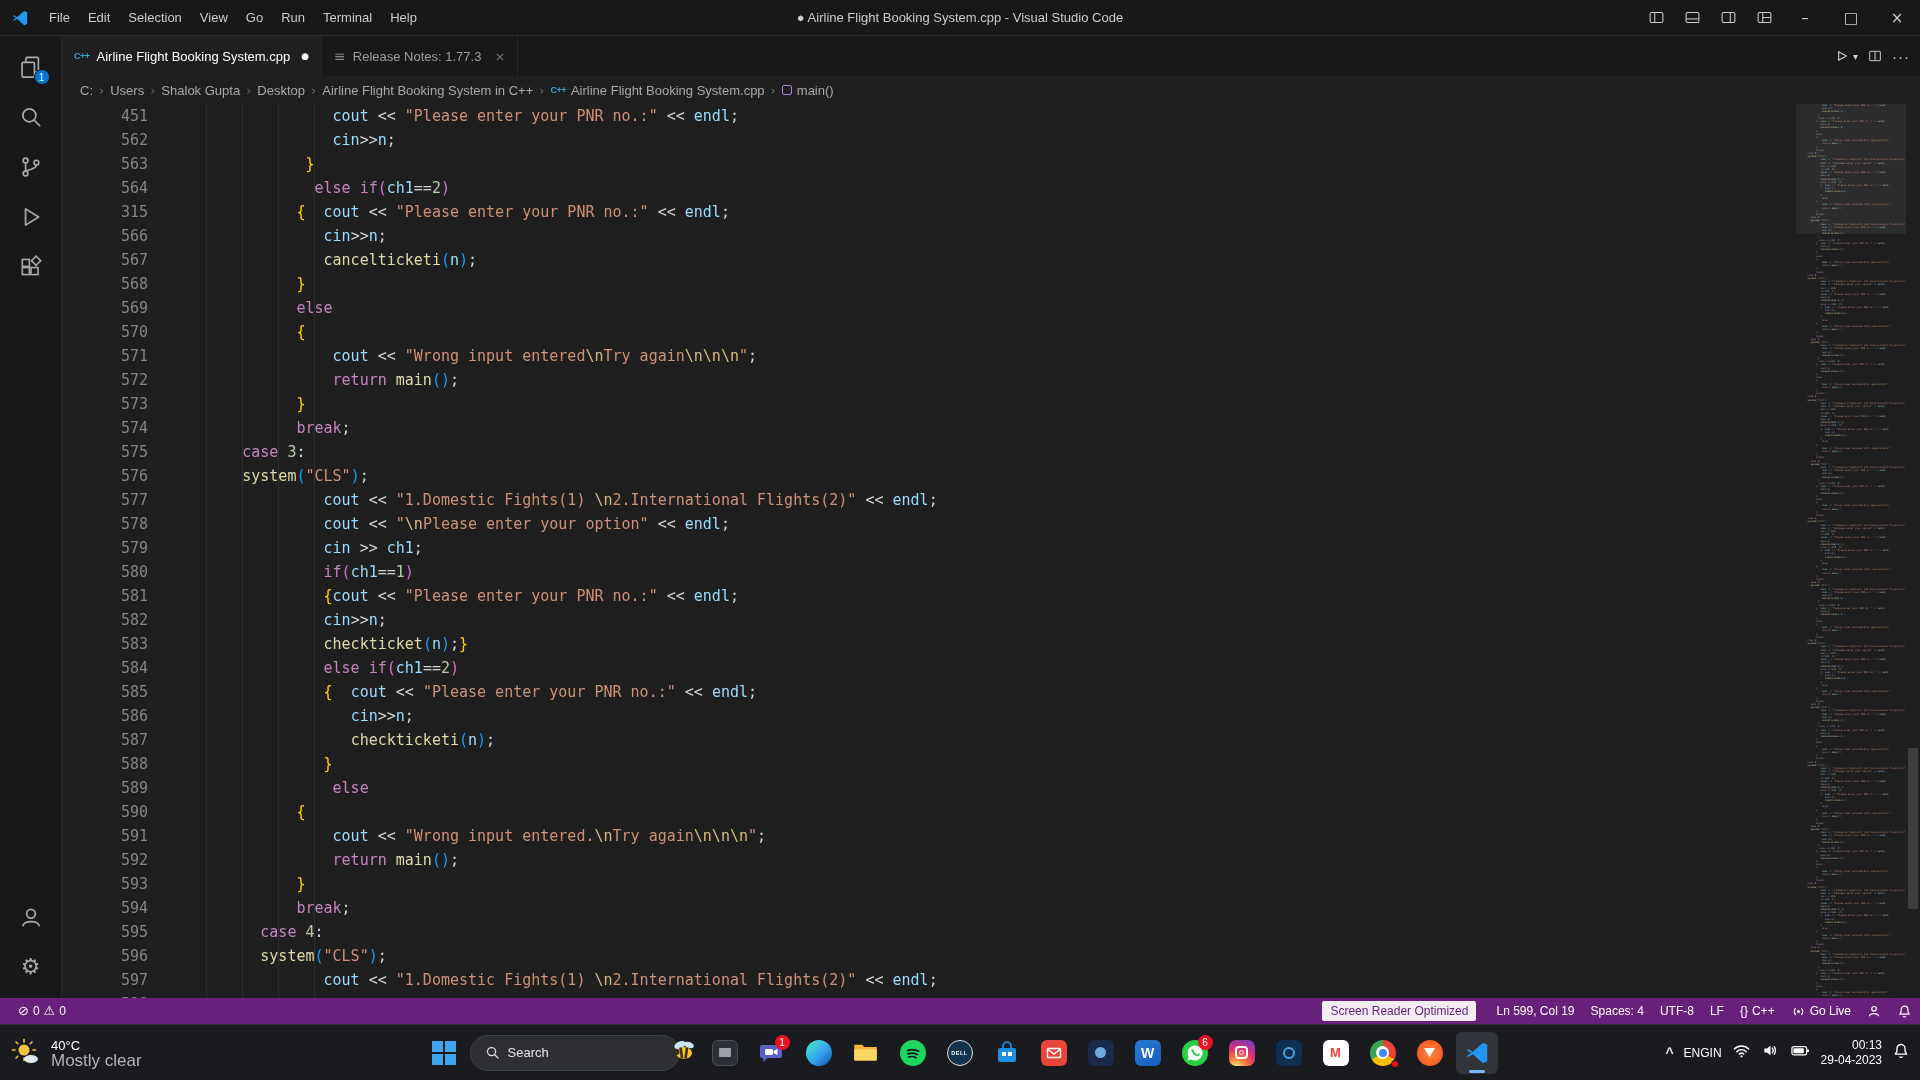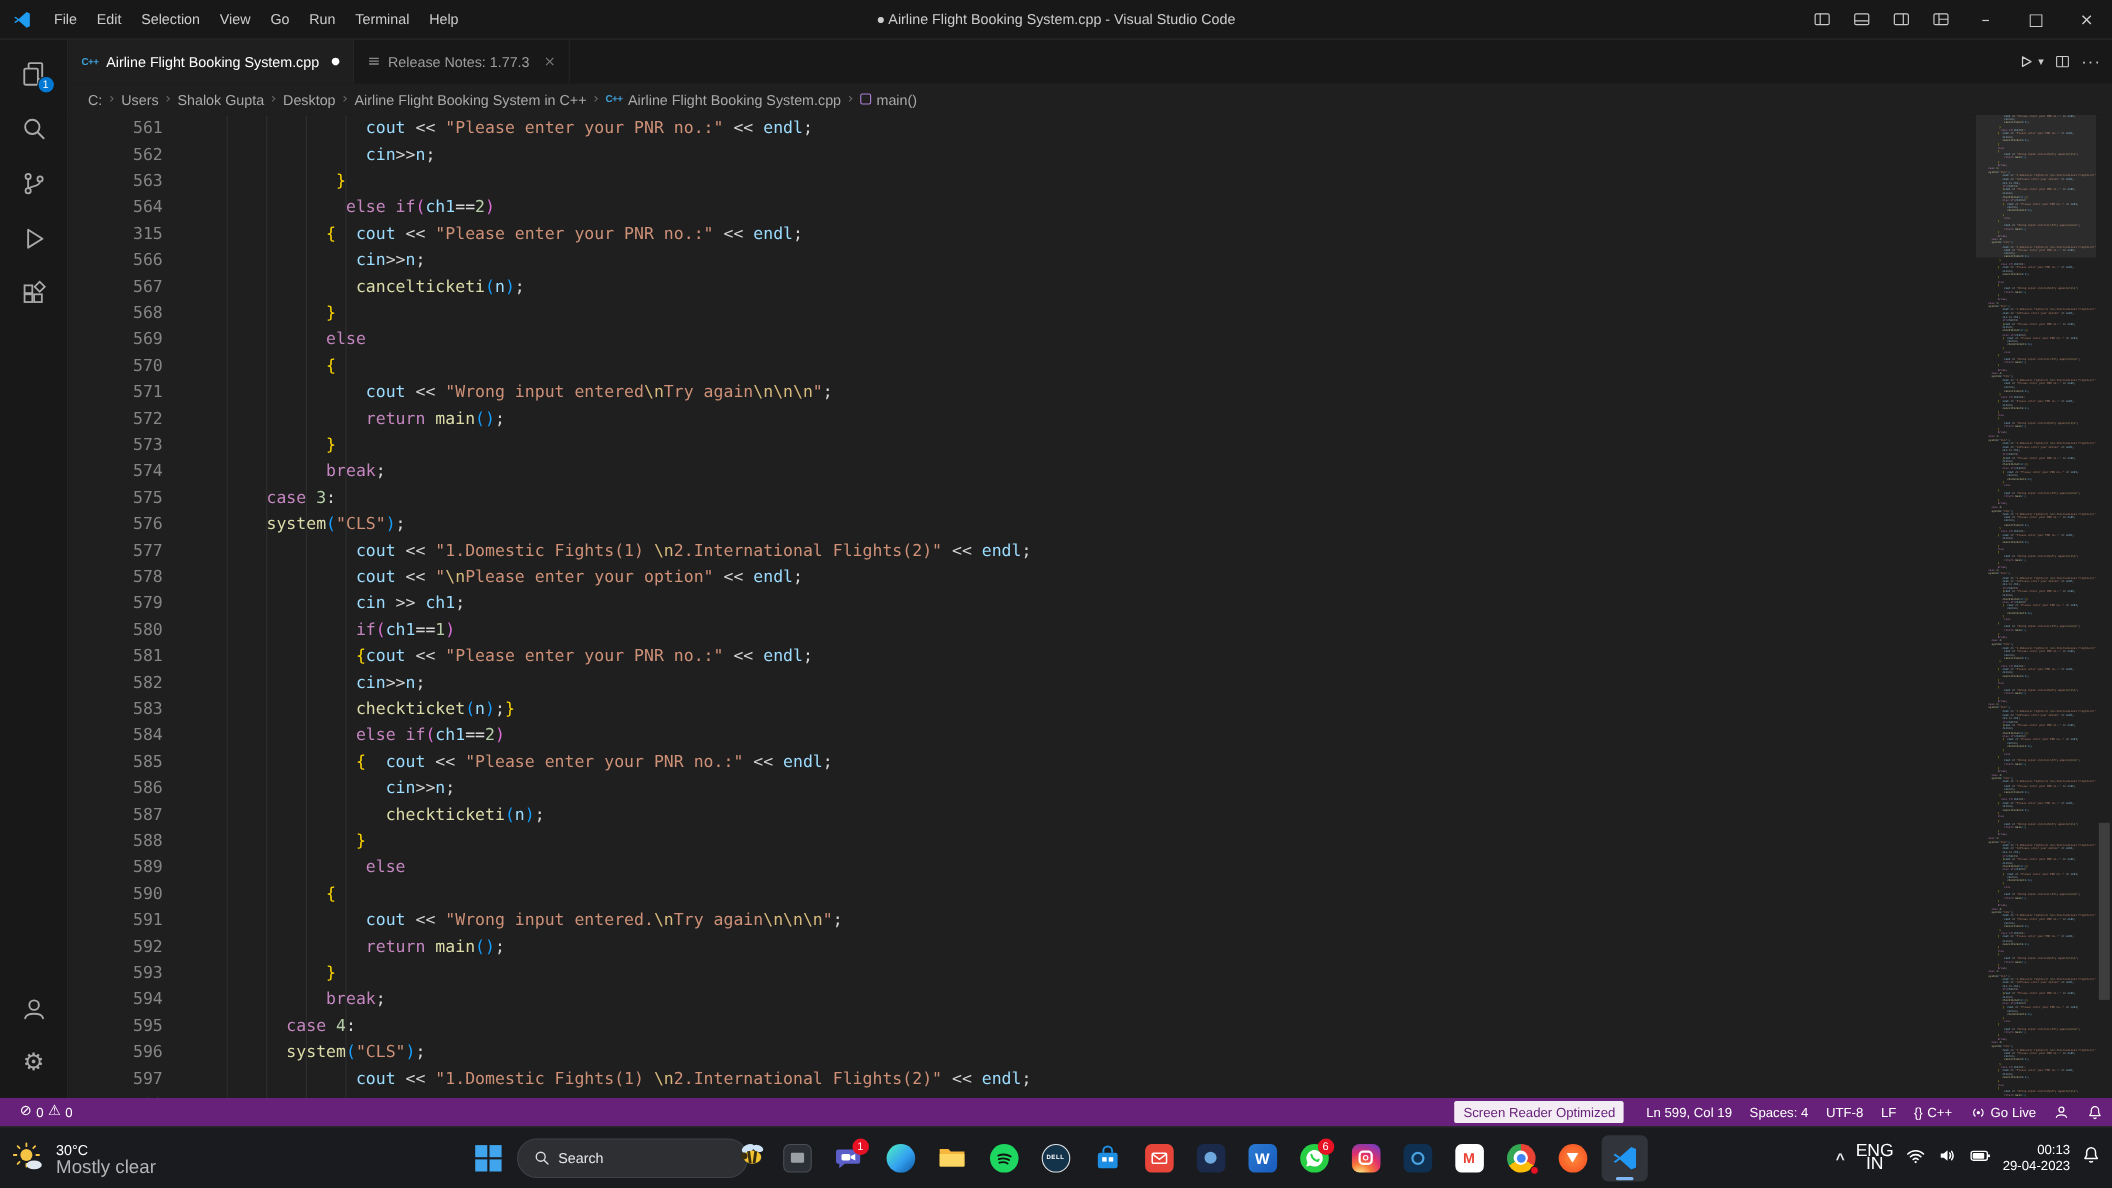--- a/index.html
+++ b/index.html
@@ -81,21 +81,21 @@
   .app.active::after{content:"";position:absolute;bottom:1px;left:50%;transform:translateX(-50%);width:16px;height:3px;border-radius:2px;background:#7fb8f0}
   .badge{position:absolute;top:3px;right:3px;min-width:15px;height:15px;border-radius:8px;background:#e81224;color:#fff;
     font-size:10px;display:flex;align-items:center;justify-content:center;padding:0 3px;z-index:3}
   .dot-badge{position:absolute;bottom:6px;right:5px;width:8px;height:8px;border-radius:4px;background:#e81224;border:1px solid #191b1f}
   .searchpill{height:36px;width:210px;border-radius:18px;background:#2d2f33;border:1px solid #3e4147;display:flex;align-items:center;gap:8px;padding:0 14px;color:#e6e6e6;font-size:13px}
   .bee-wrap{margin-left:-16px;z-index:2}
   .winlogo{display:grid;grid-template-columns:11px 11px;grid-template-rows:11px 11px;gap:2px}
   .winlogo div{background:#41a5ee}
   .tk-right{position:absolute;right:10px;display:flex;align-items:center;gap:10px}
   .tk-caret{color:#e8e8e8;font-size:14px;font-weight:bold}
-  .tk-lang{display:flex;flex-direction:column;align-items:center;line-height:12px;font-size:16px;color:#fff}
+  .tk-lang{display:flex;flex-direction:row;align-items:center;line-height:12px;font-size:12px;color:#fff}
   .tk-clock{display:flex;flex-direction:column;align-items:flex-end;line-height:15px;font-size:12px;color:#fff}
 
   
   .sq{width:26px;height:26px;border-radius:6px;display:flex;align-items:center;justify-content:center}
   .cir{width:26px;height:26px;border-radius:50%;display:flex;align-items:center;justify-content:center}
   .edge-c{background:linear-gradient(135deg,#4df0c2,#35a3f1 55%,#0b57a4)}
   .chrome-c{background:conic-gradient(#ea4335 0 120deg,#fbbc05 0 240deg,#34a853 0 360deg);position:relative}
   .chrome-c .cw{width:13px;height:13px;border-radius:50%;background:#fff;display:flex;align-items:center;justify-content:center}
   .chrome-c .cb{width:8px;height:8px;border-radius:50%;background:#4285f4}
   .insta{background:radial-gradient(circle at 28% 110%,#ffdc80 8%,#f77737 32%,#e1306c 58%,#833ab4 88%);border-radius:7px}
@@ -276,21 +276,21 @@
           <span class="bc-sep">›</span>
           <span class="bc-item">
             <span class="bc-method"></span>
             <span>main()</span>
           </span>
         </div>
     </div>
 
     <div class="editor-row">
       <div class="gutter">
-          <div class="ln">561</div>
+          <div class="ln">451</div>
           <div class="ln">562</div>
           <div class="ln">563</div>
           <div class="ln">564</div>
           <div class="ln">315</div>
           <div class="ln">566</div>
           <div class="ln">567</div>
           <div class="ln">568</div>
           <div class="ln">569</div>
           <div class="ln">570</div>
           <div class="ln">571</div>
@@ -709,21 +709,21 @@
           <line x1="2.5" y1="13" x2="5" y2="13"></line>
           <line x1="23" y1="13" x2="25.5" y2="13"></line>
           <line x1="6" y1="5" x2="7.8" y2="6.8"></line>
           <line x1="20.2" y1="6.8" x2="22" y2="5"></line>
           <line x1="6" y1="21" x2="7.8" y2="19.2"></line>
         </g>
       <circle cx="14" cy="13" r="5.5" fill="#f6c445"></circle>
       <ellipse cx="21" cy="22" rx="7" ry="4" fill="#dfe7f0"></ellipse>
     </svg>
     <div class="tk-weather-txt">
-      <span class="tk-temp">30°C</span>
+      <span class="tk-temp">40°C</span>
       <span class="tk-desc">Mostly clear</span>
     </div>
   </div>
 
   <div class="tk-center">
     <div class="app">
       <div class="winlogo">
           <div></div>
           <div></div>
           <div></div>

